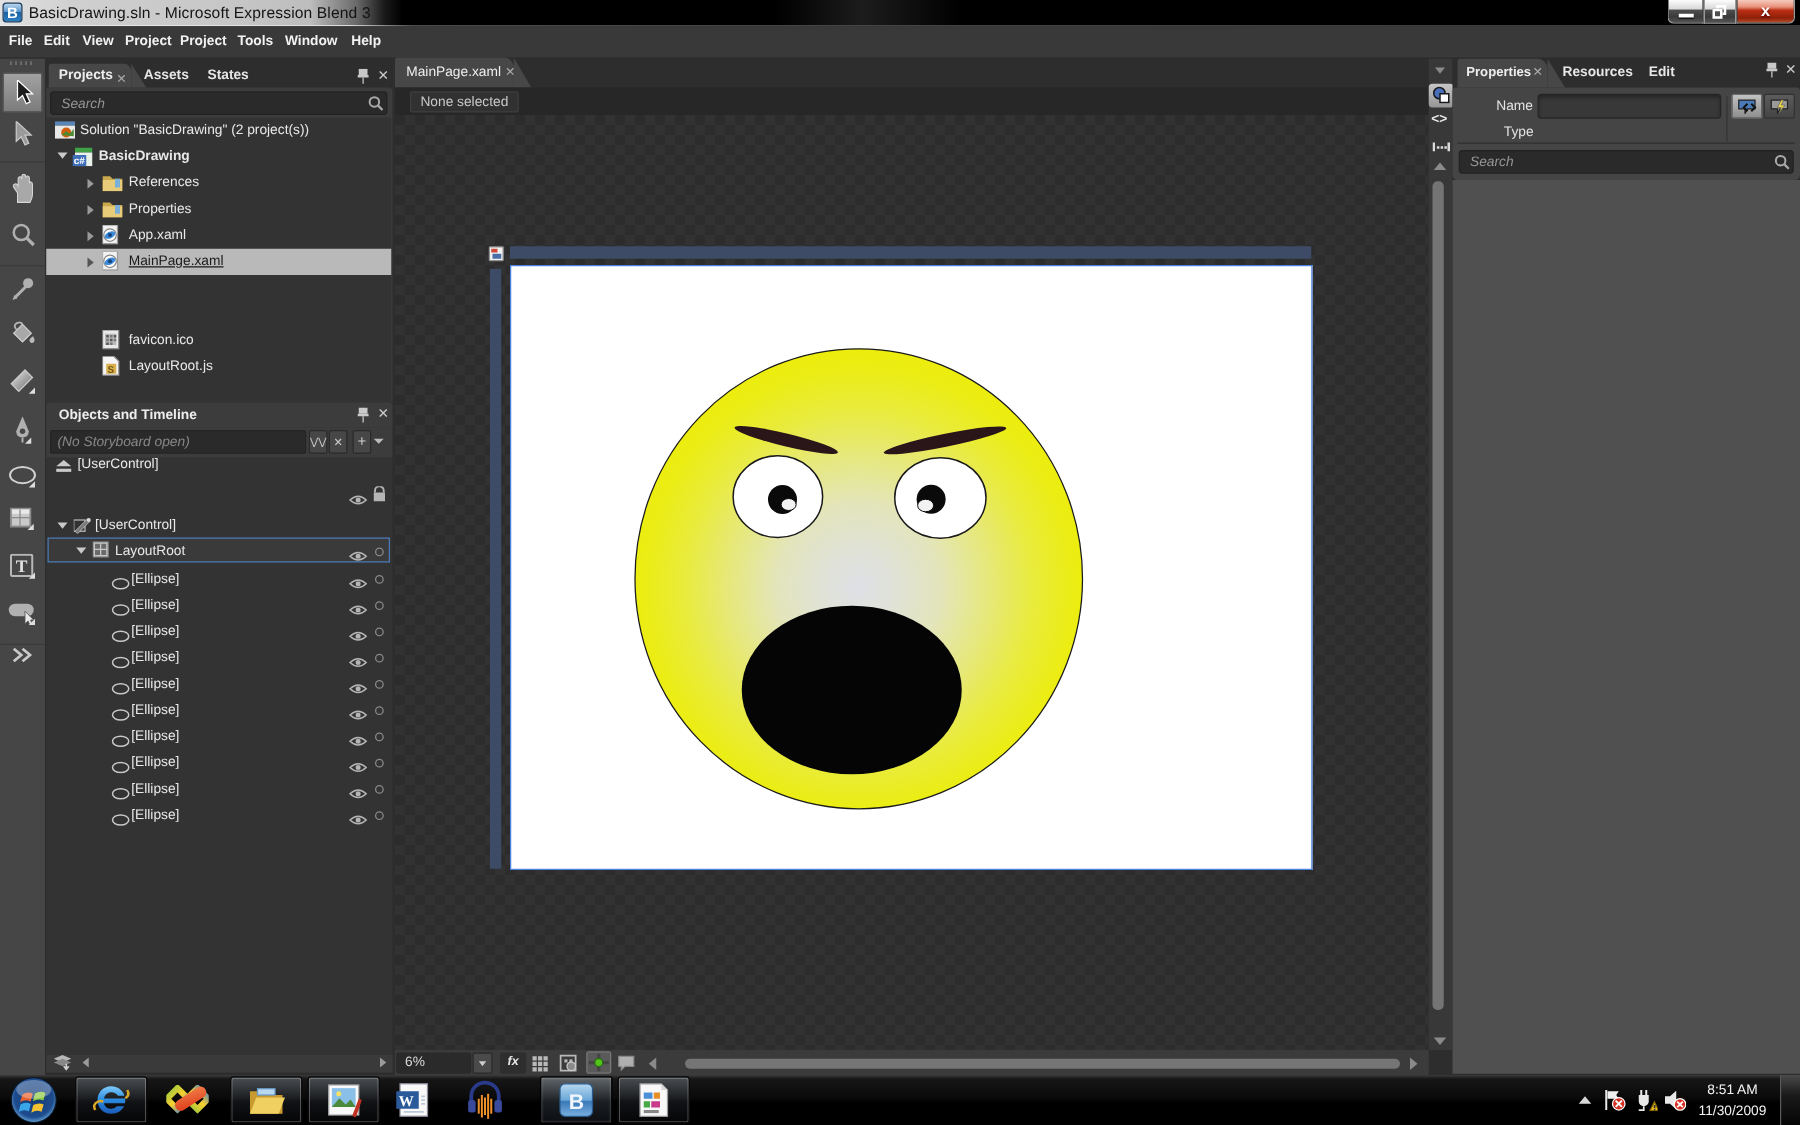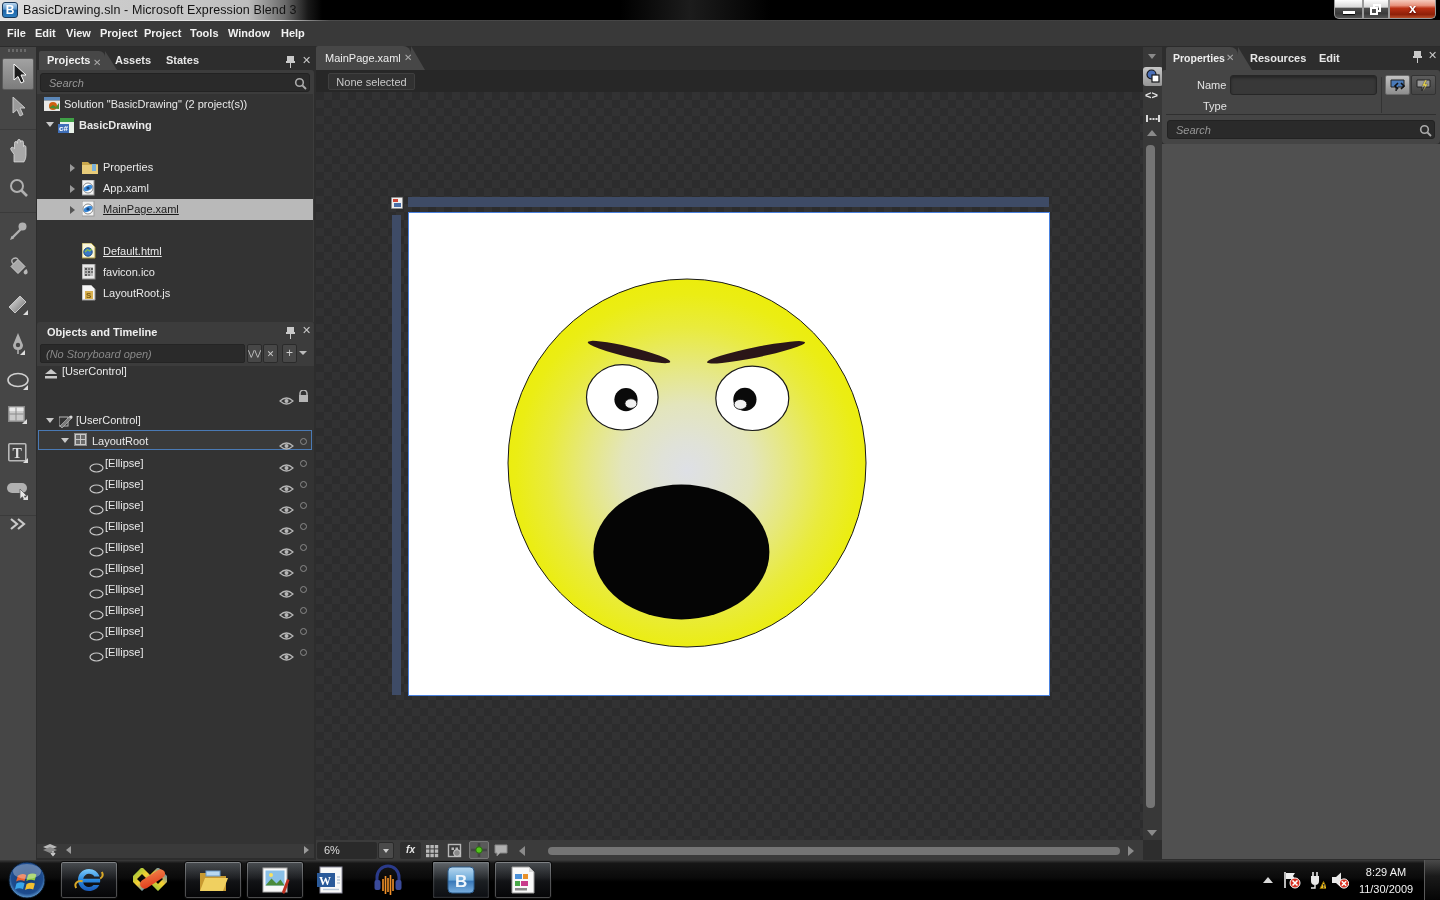--- a/index.html
+++ b/index.html
@@ -141,20 +141,29 @@
   <div class="trow" style="top:21px">
         <span class="tri-d" style="left:9px;top:7px"></span>
         <span class="ab" style="left:21px;top:3px"><svg width="16" height="15">
             <rect x="2" y="0" width="14" height="4" fill="#3fa046"></rect>
             <rect x="2" y="4" width="14" height="11" fill="#e9f2e9"></rect>
             <rect x="0" y="6" width="11" height="9" fill="#3f6fb8"></rect>
             <text x="1" y="13" font-size="8" fill="#fff" font-weight="bold">c#</text>
           </svg></span>
         <span class="ab" style="left:42px;font-weight:bold">BasicDrawing</span>
       </div>
+  <div class="trow" style="top:42px">
+        <span class="tri-r" style="left:33px;top:7px"></span>
+        <span class="ab" style="left:45px;top:3px"><svg width="16" height="14">
+            <path d="M0 2 h6 l2 2 h8 v10 h-16 z" fill="#caa84c"></path>
+            <path d="M0 5 h16 v9 h-16 z" fill="#e8cc7a"></path>
+            <rect x="10" y="4" width="4" height="7" fill="#7ab0d8"></rect>
+          </svg></span>
+        <span class="ab" style="left:66px">References</span>
+      </div>
   <div class="trow" style="top:63px">
         <span class="tri-r" style="left:33px;top:7px"></span>
         <span class="ab" style="left:45px;top:3px"><svg width="16" height="14">
             <path d="M0 2 h6 l2 2 h8 v10 h-16 z" fill="#caa84c"></path>
             <path d="M0 5 h16 v9 h-16 z" fill="#e8cc7a"></path>
             <rect x="10" y="4" width="4" height="7" fill="#7ab0d8"></rect>
           </svg></span>
         <span class="ab" style="left:66px">Properties</span>
       </div>
   <div class="trow" style="top:84px">
@@ -170,28 +179,20 @@
   <div class="ab" style="left:0;top:105px;width:276px;height:21px;background:#b9b9b9"></div>
   <div class="trow" style="top:105px">
         <span class="tri-r" style="left:33px;top:7px;border-left-color:#555"></span>
         <span class="ab" style="left:45px;top:2px"><svg width="15" height="16">
             <rect x="0" y="0" width="12" height="15" fill="#f2f2f2" stroke="#999"></rect>
             <circle cx="6" cy="8" r="5" fill="#fff" stroke="#888"></circle>
             <ellipse cx="6" cy="8" rx="4.6" ry="2.6" fill="#3b8ad8" transform="rotate(-25 6 8)"></ellipse>
             <circle cx="6" cy="8" r="1.6" fill="#16427a"></circle>
           </svg></span>
         <span class="ab" style="left:66px;color:#1a1a1a;text-decoration:underline">MainPage.xaml</span>
-      </div>
-  <div class="trow" style="top:147px">
-        <span class="ab" style="left:45px;top:2px"><svg width="15" height="16">
-            <path d="M0 0 h9 l4 4 v11 h-13 z" fill="#f8f4d8" stroke="#a89840"></path>
-            <circle cx="6" cy="9" r="4.2" fill="#3a78c8" stroke="#1a4a80"></circle>
-            <path d="M3 9 l2.5-2.5 2 1.5 2.5-2" stroke="#8ac048" fill="none" stroke-width="1.3"></path>
-          </svg></span>
-        <span class="ab" style="left:66px;text-decoration:underline">Default.html</span>
       </div>
   <div class="trow" style="top:168px">
         <span class="ab" style="left:45px;top:2px"><svg width="15" height="16">
             <rect x="0" y="0" width="13" height="15" fill="#e8e8e8" stroke="#888"></rect>
             <rect x="2" y="3" width="9" height="9" fill="#b8b8b8"></rect>
             <rect x="3" y="4" width="2" height="2" fill="#555"></rect>
             <rect x="6" y="4" width="2" height="2" fill="#777"></rect>
             <rect x="9" y="4" width="2" height="2" fill="#555"></rect>
             <rect x="3" y="7" width="2" height="2" fill="#777"></rect>
             <rect x="6" y="7" width="2" height="2" fill="#555"></rect>
@@ -648,16 +649,16 @@
       <path d="M7 14 v3 h-4" stroke="#e8e8e8" stroke-width="1.4" fill="none"></path>
       <path d="M12 17.5 l3.5 -7 3.5 7 z" fill="#f0c020" stroke="#8a6a00"></path>
       <rect x="15" y="13" width="1.4" height="2.6" fill="#333"></rect>
       <rect x="15" y="16.2" width="1.4" height="1" fill="#333"></rect>
     </svg>
  <svg class="ab" style="left:1331px;top:11px" width="18" height="18">
       <path d="M1 6 h4 l5 -4.5 v15 l-5 -4.5 h-4 z" fill="#e8e8e8"></path>
       <circle cx="13" cy="12.5" r="4.6" fill="#d83020" stroke="#fff"></circle>
       <path d="M10.8 10.3 l4.4 4.4 M15.2 10.3 l-4.4 4.4" stroke="#fff" stroke-width="1.5"></path>
     </svg>
- <div class="ab" style="left:1354px;top:6px;width:64px;text-align:center;color:#f2f2f2;font-size:11px">8:29 AM</div>
+ <div class="ab" style="left:1354px;top:6px;width:64px;text-align:center;color:#f2f2f2;font-size:11px">8:51 AM</div>
  <div class="ab" style="left:1350px;top:23px;width:72px;text-align:center;color:#f2f2f2;font-size:11px">11/30/2009</div>
  <div class="ab" style="left:1424px;top:0;width:16px;height:40px;border-left:1px solid #5a5a5a;background:linear-gradient(180deg,#4a4a4a,#1a1a1a 40%,#050505)"></div>
 </div>
 
 </body></html>

